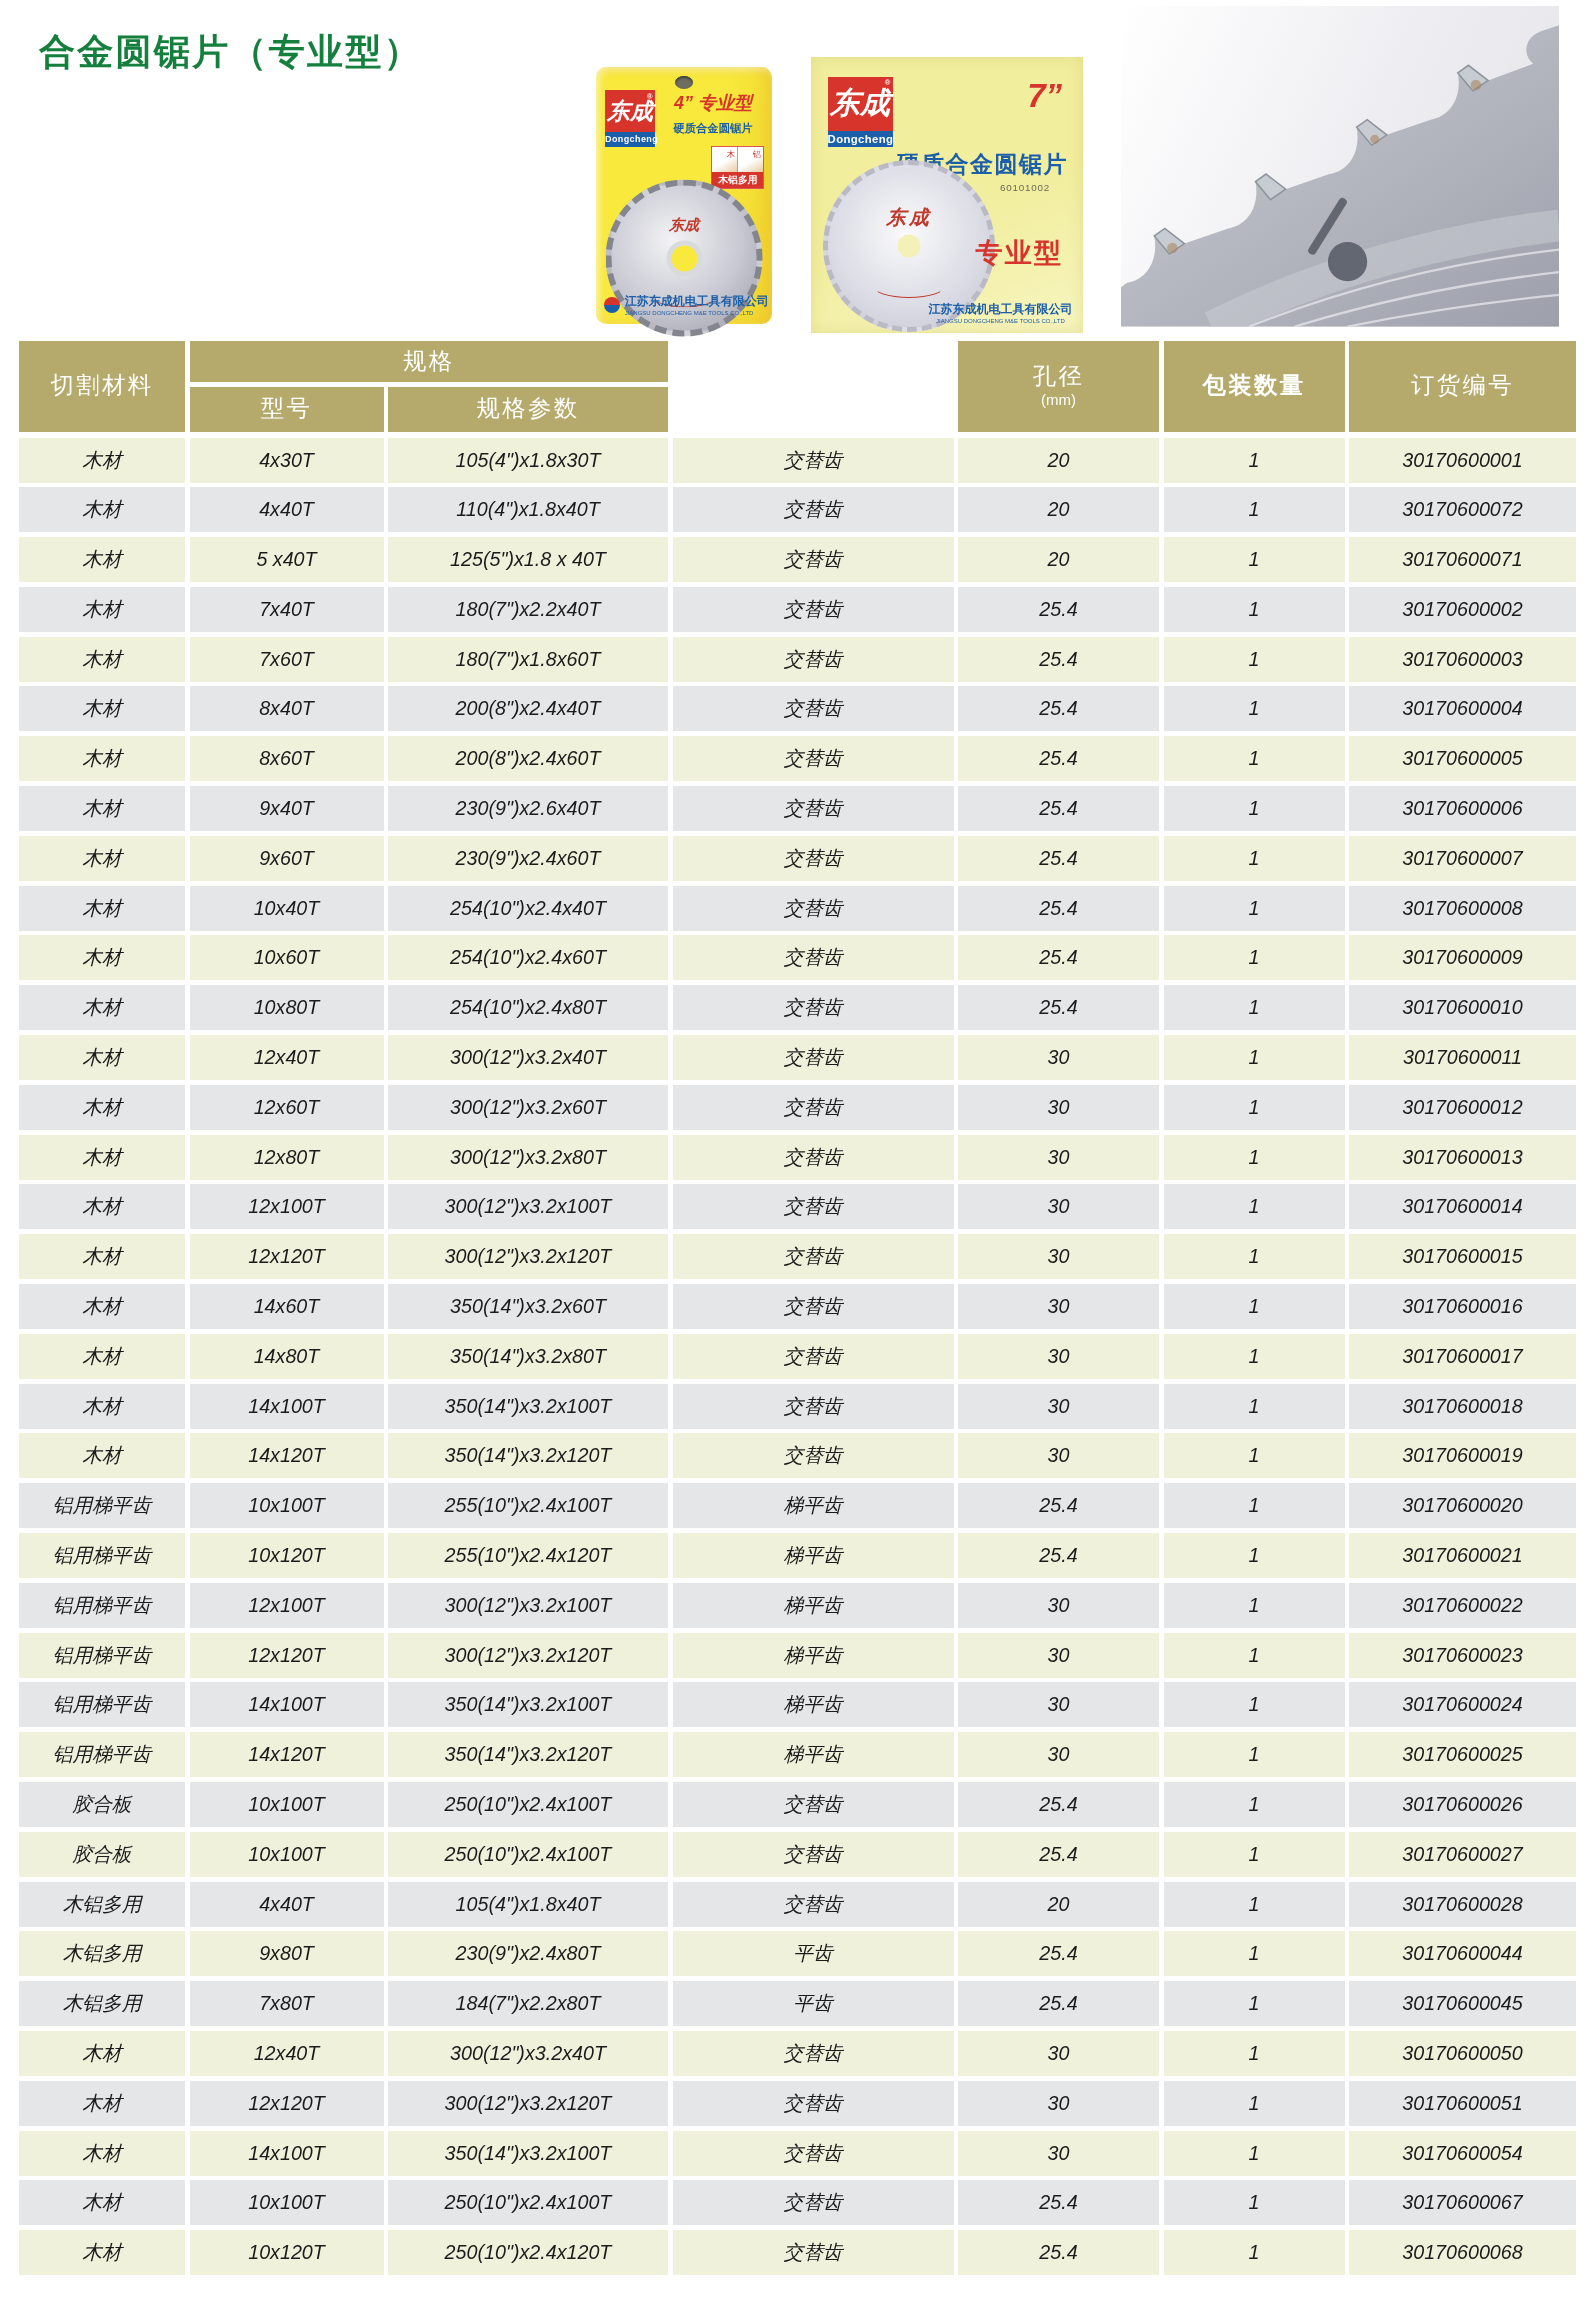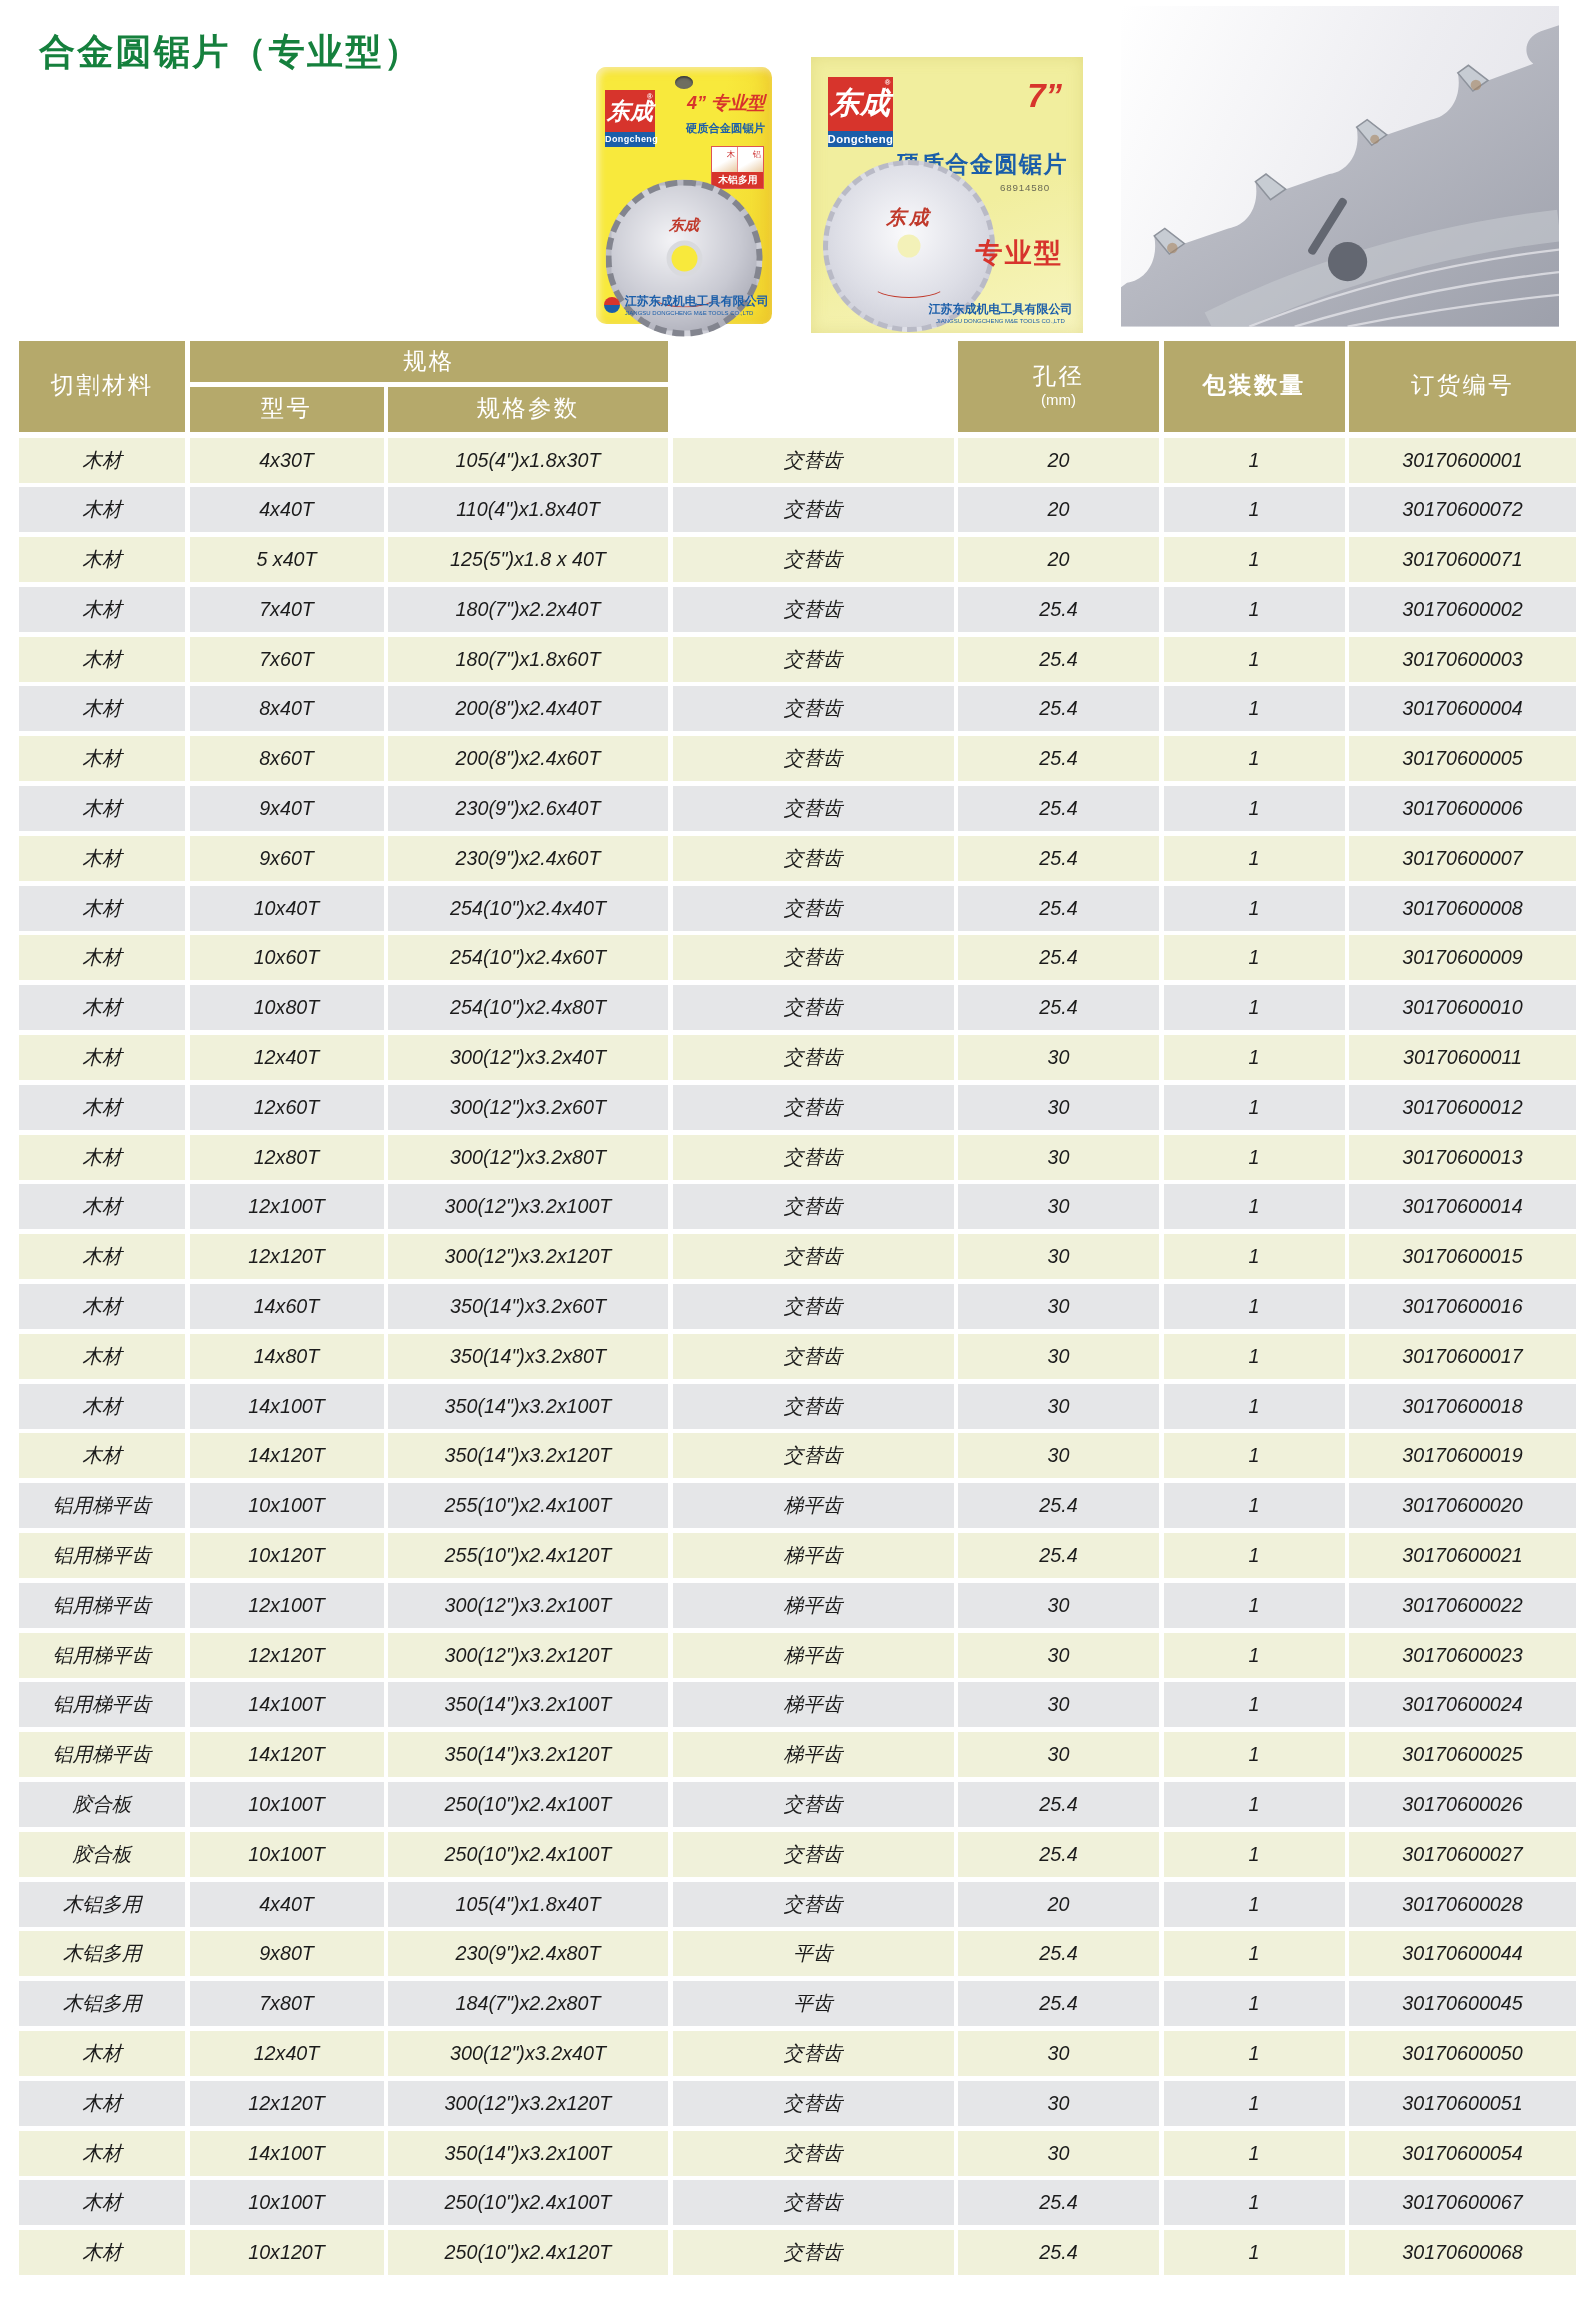--- a/index.html
+++ b/index.html
@@ -15,21 +15,21 @@
            background:linear-gradient(100deg,var(--card-yellow) 60%,#f2d62e);
            box-shadow:inset -7.6px 0 13.6px rgba(220,150,30,.25), inset 3px 3px 7.6px rgba(255,255,255,.6);}
   .hang-hole{position:absolute;left:50%;top:9px;transform:translateX(-50%);width:18px;height:13px;
              border-radius:50%;background:#6e6e60;box-shadow:inset 0 1.5px 2.3px #333;}
   .logo{position:absolute;left:9px;top:23px;width:50px;}
   .logo .sq{position:relative;background:var(--brand-red);color:#fff;height:42px;display:flex;
             align-items:center;justify-content:center;font-size:23px;font-weight:bold;font-style:italic;}
   .logo .sq sup{position:absolute;top:1.5px;right:2.3px;font-size:7.6px;font-style:normal;}
   .logo .bar{background:var(--brand-blue);color:#fff;font-size:9px;font-weight:bold;text-align:center;
              padding:2.3px 0;letter-spacing:0.4px;}
-  .bl-head{position:absolute;left:65px;top:24px;width:104px;text-align:right;}
+  .bl-head{position:absolute;left:65px;top:24px;width:104px;text-align:center;}
   .bl-size-line{color:var(--brand-red);font-weight:bold;font-size:18px;font-style:italic;white-space:nowrap;}
   .bl-prod{color:var(--brand-blue);font-size:11.3px;font-weight:bold;margin-top:6px;white-space:nowrap;}
   .badge{position:absolute;right:7.6px;top:79px;width:51px;border:0.8px solid #d55;background:#fff;}
   .badge .imgs{display:flex;}
   .badge .imgs span{flex:1;font-size:8.3px;color:#c33;text-align:right;padding:2.3px 2.3px 12px 2.3px;
                     background:linear-gradient(150deg,#fff 55%,#e9c9a0);}
   .badge .imgs span:first-child{border-right:0.8px solid #e88;}
   .badge .strip{background:var(--brand-red);color:#fff;font-size:9.8px;font-weight:bold;text-align:center;padding:1.5px 0;}
   .blade-sm{position:absolute;left:50%;top:191px;transform:translate(-50%,-50%);width:145px;height:145px;
             border-radius:50%;border:6px dashed #83858f;
@@ -140,21 +140,21 @@
   <div class="boxpack">
     <div class="logo">
       <div class="sq">
         <span>东成</span>
         <sup>®</sup>
       </div>
       <div class="bar">Dongcheng</div>
     </div>
     <div class="box-size">7”</div>
     <div class="box-prod">硬质合金圆锯片</div>
-    <div class="box-code">68914580</div>
+    <div class="box-code">60101002</div>
     <div class="box-blade">
       <div class="mark">东成</div>
       <div class="arc"></div>
       <div class="hole"></div>
     </div>
     <div class="box-type">专业型</div>
     <div class="box-company">
       <div class="c-cn">江苏东成机电工具有限公司</div>
       <div class="c-en">JIANGSU DONGCHENG M&amp;E TOOLS CO.,LTD</div>
     </div>

